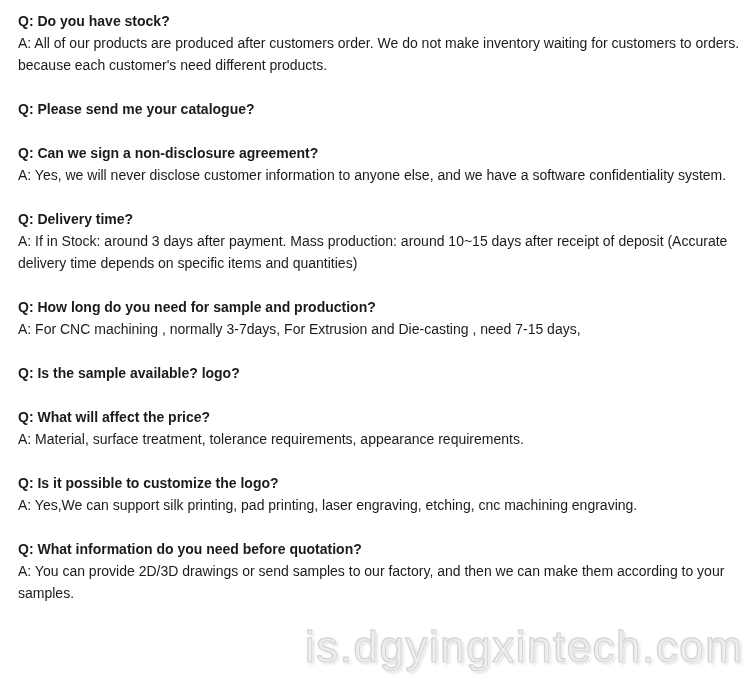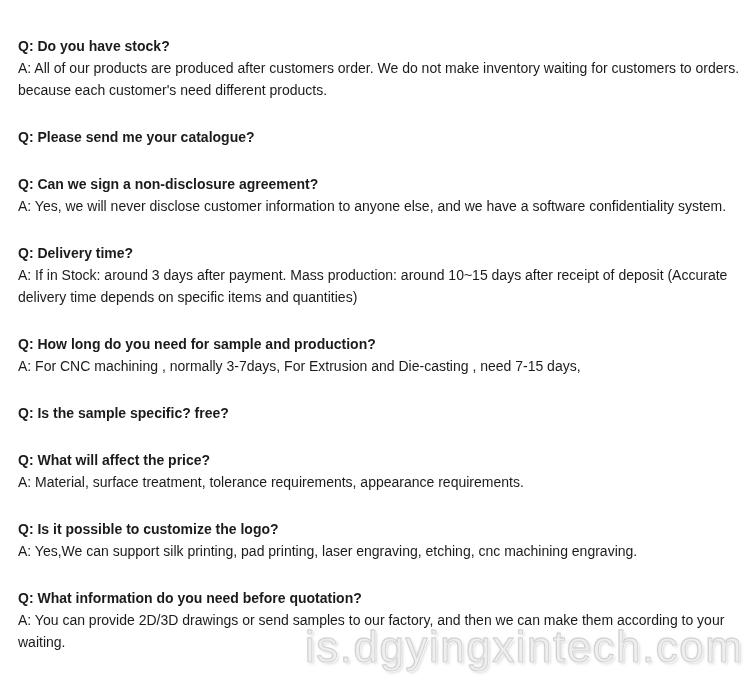--- a/index.html
+++ b/index.html
@@ -22,21 +22,20 @@
   }
   .qa-block {
     margin-bottom: 22px;
   }
   .qa-question {
     font-size: 14px;
     line-height: 22px;
     font-weight: bold;
     color: #1b1b1b;
     white-space: nowrap;
-    margin-top: 25px;
   }
   .qa-answer-line {
     font-size: 14px;
     line-height: 22px;
     font-weight: normal;
     color: #1b1b1b;
     white-space: nowrap;
   }
   .watermark {
     position: absolute;
@@ -75,30 +74,30 @@
     <section class="qa-block">
       <div class="qa-question">Q: Delivery time?</div>
       <div class="qa-answer-line">A: If in Stock: around 3 days after payment. Mass production: around 10~15 days after receipt of deposit (Accurate</div>
       <div class="qa-answer-line">delivery time depends on specific items and quantities)</div>
     </section>
     <section class="qa-block">
       <div class="qa-question">Q: How long do you need for sample and production?</div>
       <div class="qa-answer-line">A: For CNC machining , normally 3-7days, For Extrusion and Die-casting , need 7-15 days,</div>
     </section>
     <section class="qa-block">
-      <div class="qa-question">Q: Is the sample specific? free?</div>
+      <div class="qa-question">Q: Is the sample available? logo?</div>
     </section>
     <section class="qa-block">
       <div class="qa-question">Q: What will affect the price?</div>
       <div class="qa-answer-line">A: Material, surface treatment, tolerance requirements, appearance requirements.</div>
     </section>
     <section class="qa-block">
       <div class="qa-question">Q: Is it possible to customize the logo?</div>
       <div class="qa-answer-line">A: Yes,We can support silk printing, pad printing, laser engraving, etching, cnc machining engraving.</div>
     </section>
     <section class="qa-block">
       <div class="qa-question">Q: What information do you need before quotation?</div>
       <div class="qa-answer-line">A: You can provide 2D/3D drawings or send samples to our factory, and then we can make them according to your</div>
-      <div class="qa-answer-line">waiting.</div>
+      <div class="qa-answer-line">samples.</div>
     </section>
   </main>
 
 <div class="watermark">is.dgyingxintech.com</div>
 
 </body></html>

